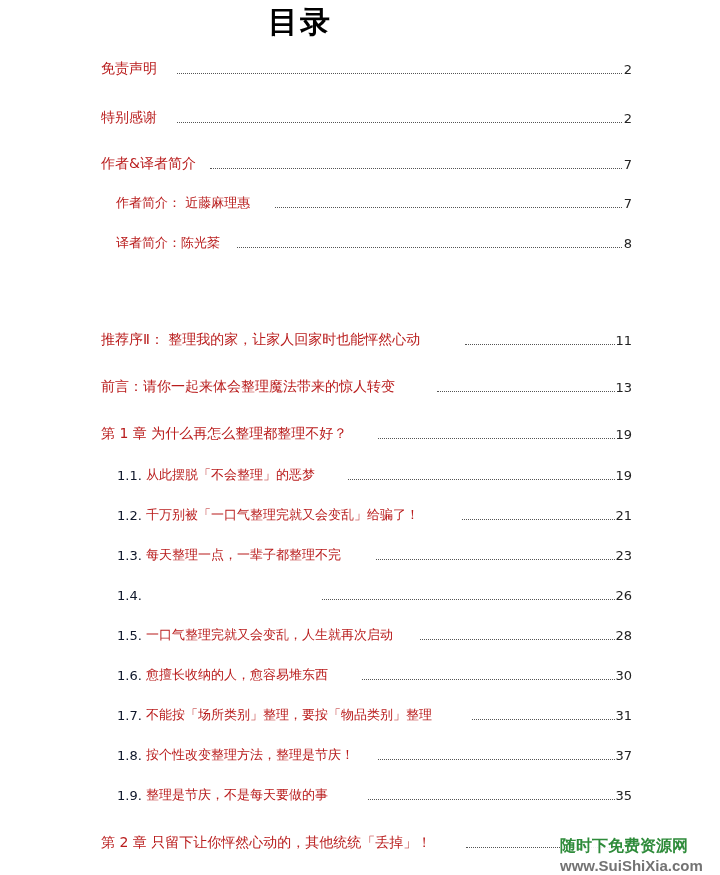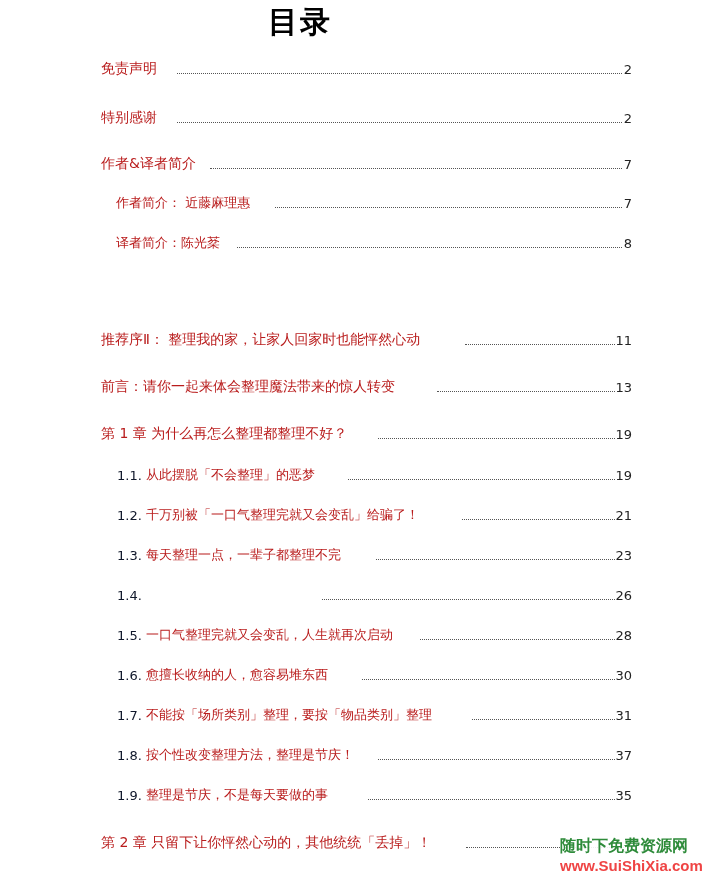--- a/index.html
+++ b/index.html
@@ -30,21 +30,21 @@
   .lvl1 .label { left: 101px; font-size: 14px; }
   .lvl2 .label { left: 116px; font-size: 13px; }
   .lvl2c .num { left: 117px; }
   .lvl2c .label { left: 146px; font-size: 13px; }
 
   .watermark {
     position: absolute; left: 560px; top: 836px; width: 160px; height: 63px;
     background: rgba(255,255,255,0.9); text-align: left;
   }
   .wm1 { font-size: 16px; font-weight: bold; color: #2e8b3a; line-height: 20px; letter-spacing: 0px; }
-  .wm2 { font-size: 15px; font-weight: bold; color: #ef4444; line-height: 20px; font-family: "Liberation Sans", sans-serif; }
+  .wm2 { font-size: 15px; font-weight: bold; color: #737373; line-height: 20px; font-family: "Liberation Sans", sans-serif; }
   .wm3 { font-size: 11px; font-weight: bold; color: #c0282d; line-height: 20px; font-family: "DejaVu Serif", serif; }
 </style>
 </head>
 <body>
 
 <div class="title">目录</div>
 
 <div class="toc" id="toc">
     <div class="row lvl1" style="top: 58px;">
       <span class="label">免责声明</span>

